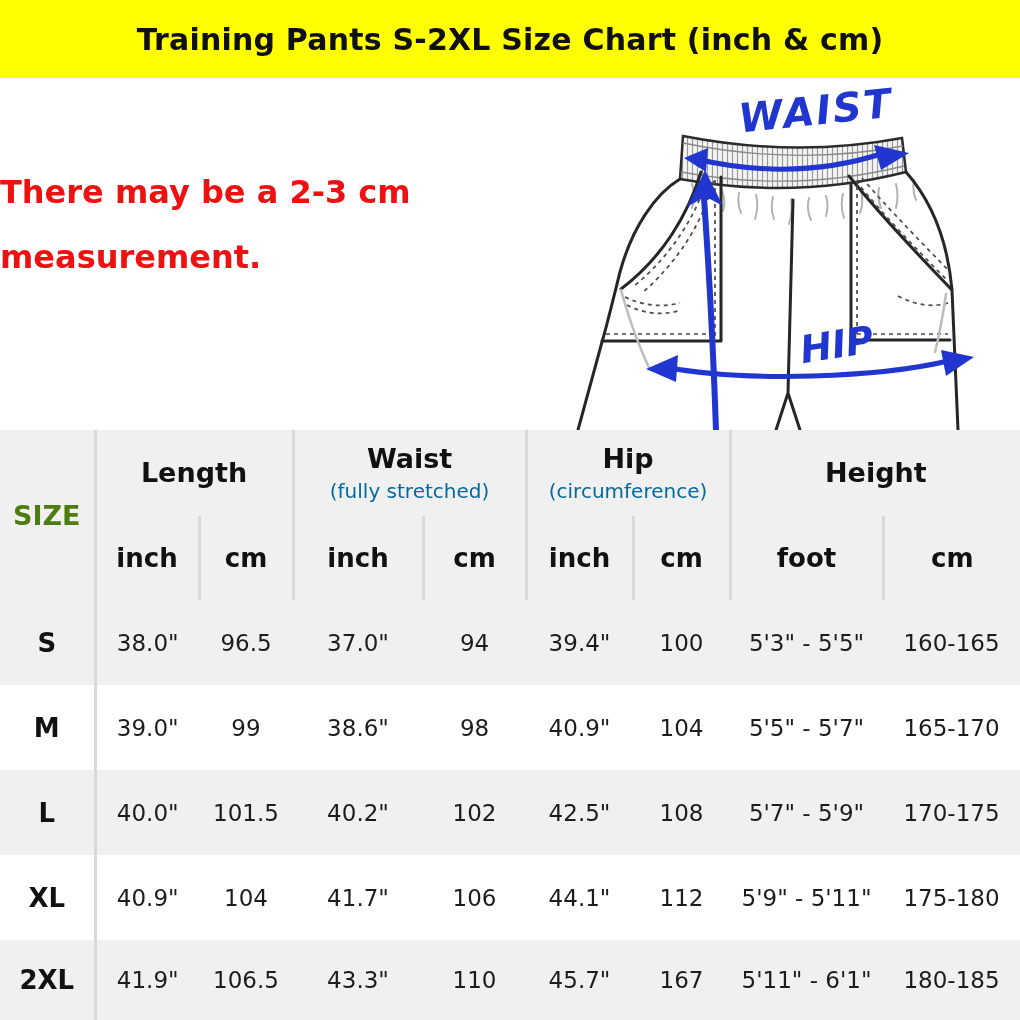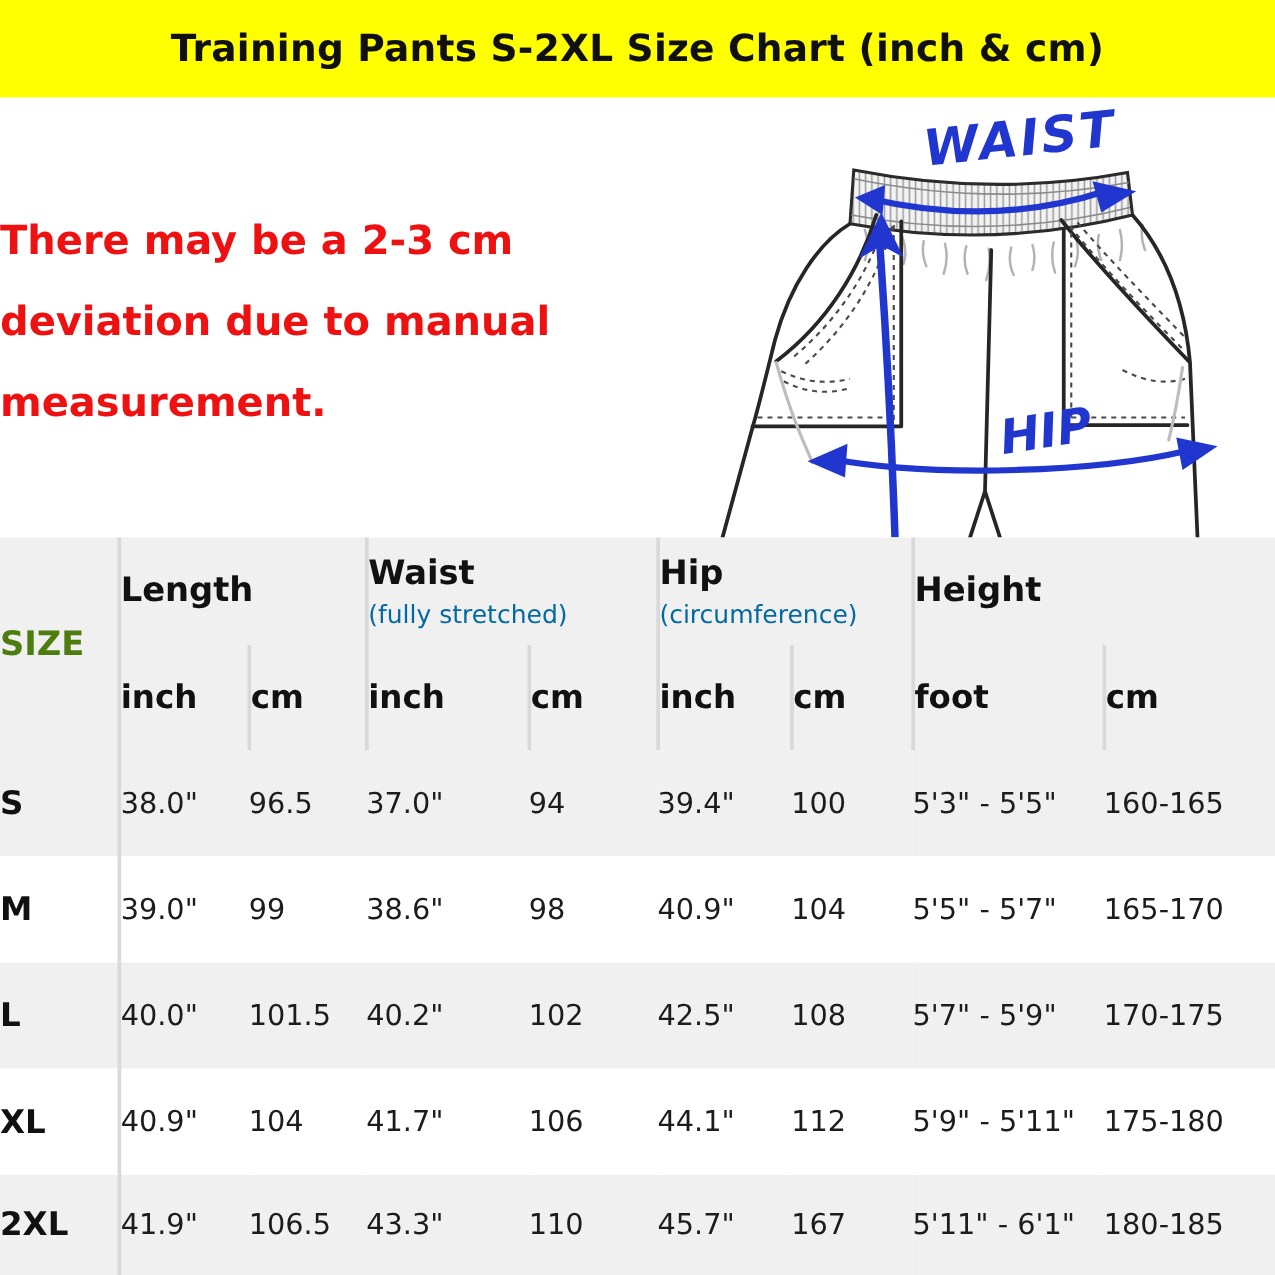--- a/index.html
+++ b/index.html
@@ -19,21 +19,21 @@
     text-align:left; color:#EE1111; font-weight:bold; font-size:32px; line-height:65px;
   }
   .note span { display:block; }
   
   .diagram { position:absolute; left:565px; top:82px; width:455px; height:348px; }
   
   table.size-table {
     position:absolute; left:0; top:430px; width:1020px;
     border-collapse:collapse; table-layout:fixed;
   }
-  .size-table td, .size-table th { padding:0; margin:0; vertical-align:middle; white-space:nowrap; }
+  .size-table td, .size-table th { padding:0; margin:0; text-align:center; vertical-align:middle; white-space:nowrap; }
   tr.gray  { background:#F0F0F0; }
   tr.white { background:#FFFFFF; }
   .hr1 { height:86px; } .hr2 { height:84px; }
   .dr  { height:85px; } .dr-last { height:80px; }
   .size-col { border-right:3px solid #D9D9D9; }
   .bL { border-left:3px solid #D9D9D9; }
   .size-head { font-size:27px; font-weight:bold; color:#4d7c0f; }
   .grp-title { font-size:27px; font-weight:bold; color:#111; line-height:30px; }
   .grp-sub   { font-size:20px; font-weight:normal; color:#0369a1; margin-top:5px; line-height:24px; }
   .sub  { font-size:26px; font-weight:bold; color:#111; }
@@ -42,21 +42,20 @@
 </style>
 </head>
 <body>
 
 <div class="banner">
   <div class="banner-title">Training Pants S-2XL Size Chart (inch &amp; cm)</div>
 </div>
 
 <div class="note">
   <span>There may be a 2-3 cm</span>
-  <span>deviation due to manual</span>
   <span>measurement.</span>
 </div>
 
 <svg class="diagram" viewBox="565 82 455 348">
   <defs>
     <pattern id="rib" width="5" height="80" patternUnits="userSpaceOnUse">
       <path d="M2.5 0 V80" stroke="#9a9a9a" stroke-width="1.2"></path>
     </pattern>
   </defs>
 

